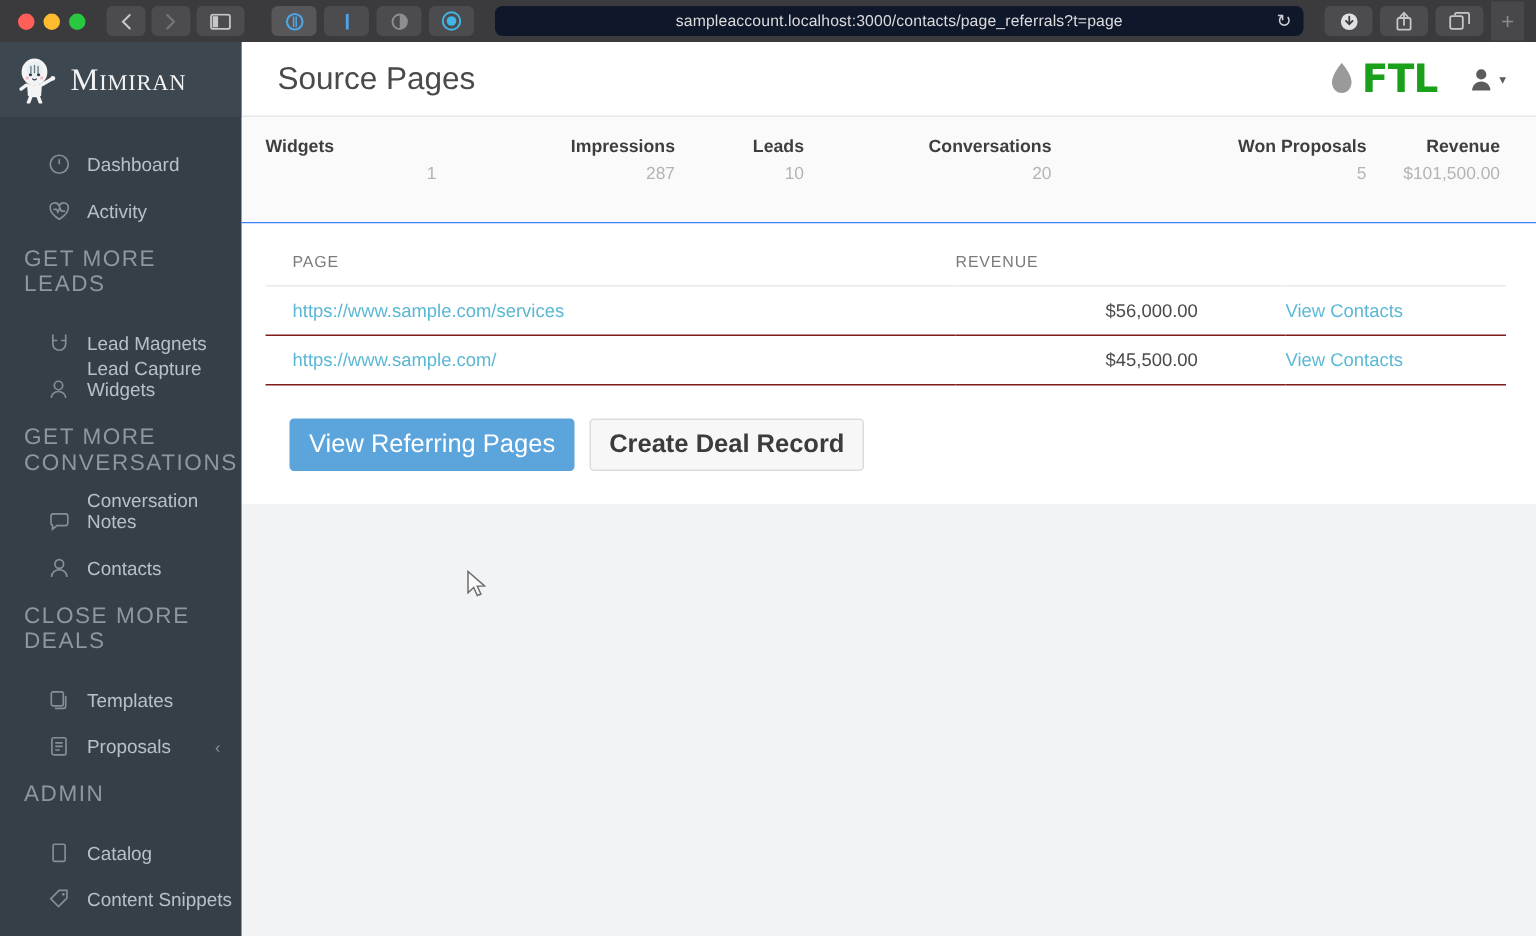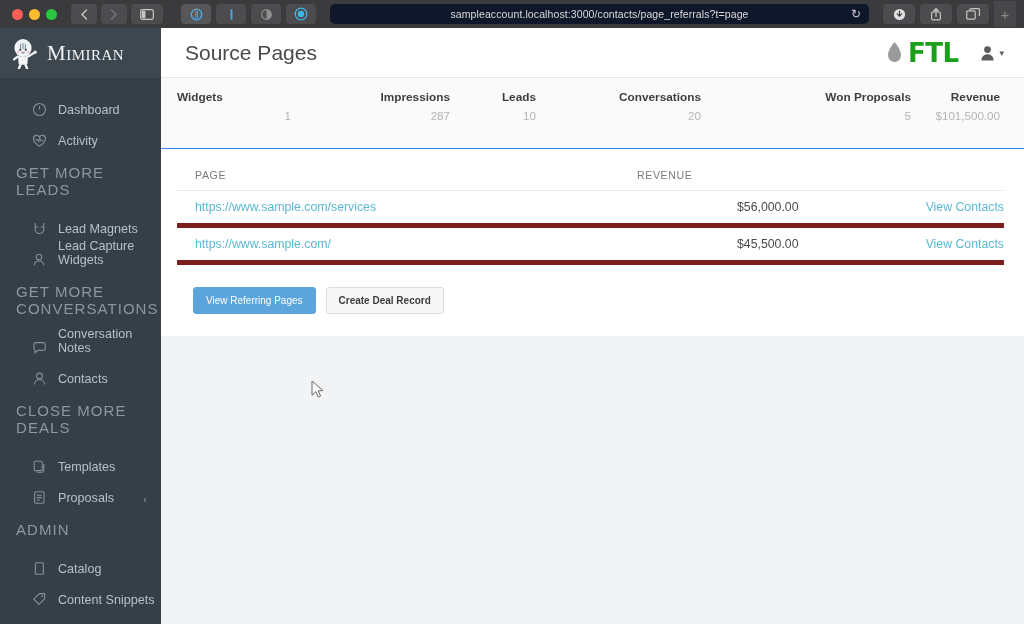--- a/index.html
+++ b/index.html
@@ -224,37 +224,37 @@
     padding: 20px 0 9px 0;
     border-bottom: 1px solid #e8eaec;
     text-transform: uppercase;
   }
   .tbl th.c-page { width: 460px; padding-left: 18px; }
   .tbl th.c-rev  { width: 220px; }
   .tbl th.c-act  { }
   .tbl td {
     font-size: 12.3px;
     padding: 9px 0 9px 0;
-    border-bottom: 5px solid #7f1d1d;
+    border-bottom: 1px solid #7f1d1d;
     color: #555;
   }
   .tbl td.c-page { padding-left: 18px; }
   .tbl td.c-rev { color: #4b4b4b; padding-left: 100px; white-space: nowrap; }
-  .tbl td.c-act { text-align: right; padding-right: 0px; }
+  .tbl td.c-act { text-align: left; padding-right: 0px; }
   .lnk { color: #5bb8d4; text-decoration: none; cursor: pointer; }
   .lnk.teal { color: #5cb9d5; }
 
   .actions {
     display: flex;
     align-items: center;
     gap: 10px;
     padding: 22px 0 22px 16px;
   }
   .btn {
-    font-size: 10px;
+    font-size: 17px;
     border-radius: 3px;
     padding: 7px 12px;
     cursor: pointer;
     white-space: nowrap;
     border: 1px solid transparent;
     line-height: 1.1;
   }
   .btn-primary { background: #5ba4dc; color: #ffffff; border-color: #5ba4dc; }
   .btn-default { background: #f7f7f7; color: #3c3c3c; border-color: #dcdcdc; font-weight: bold; }
   .btn-link { background: transparent; color: #5cb9d5; padding-left: 8px; }

